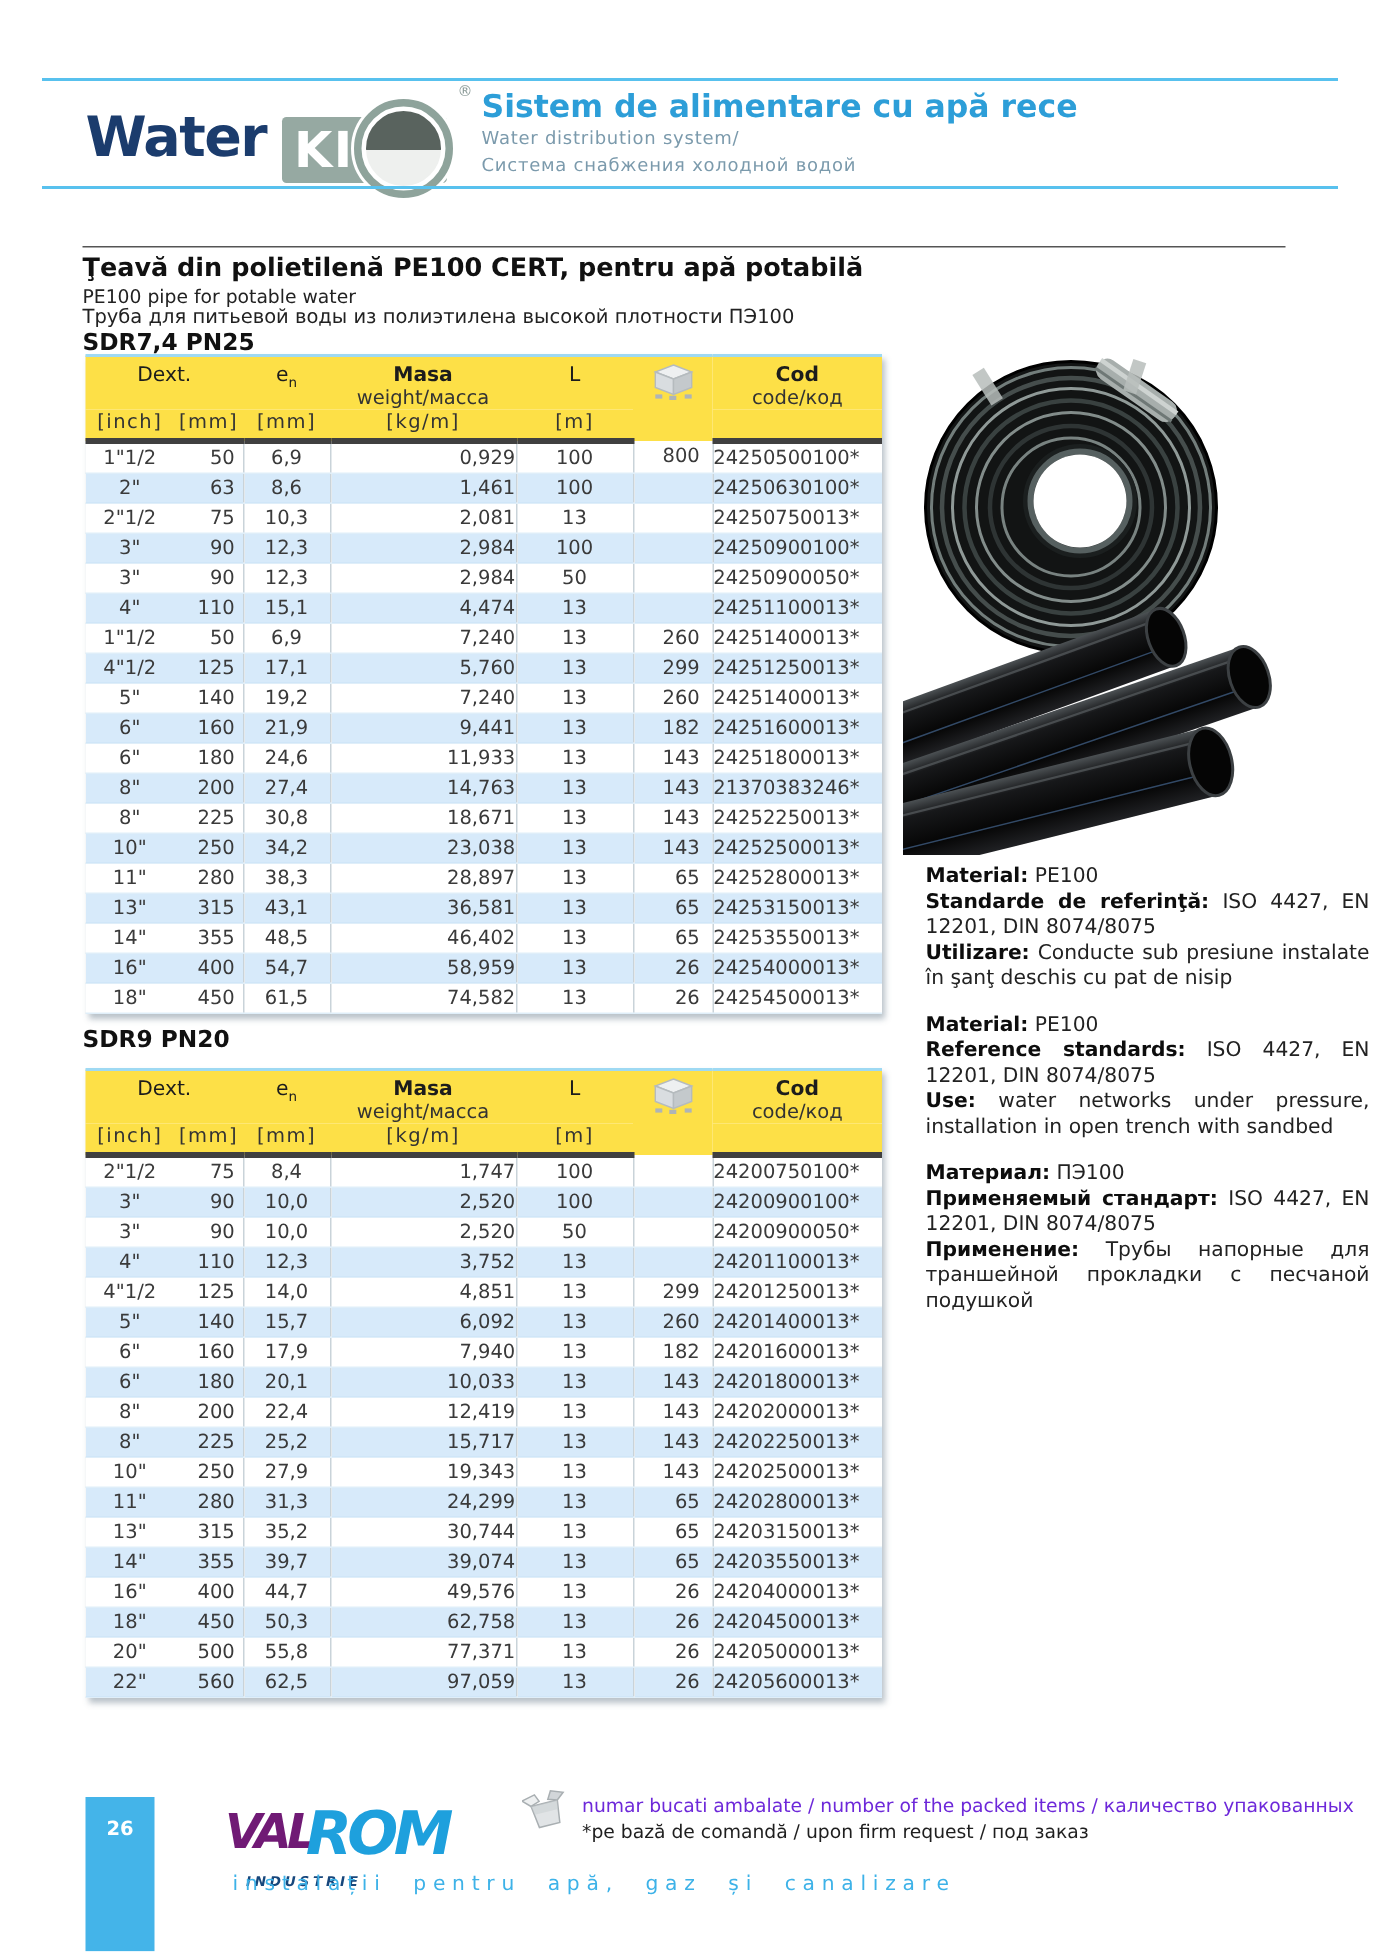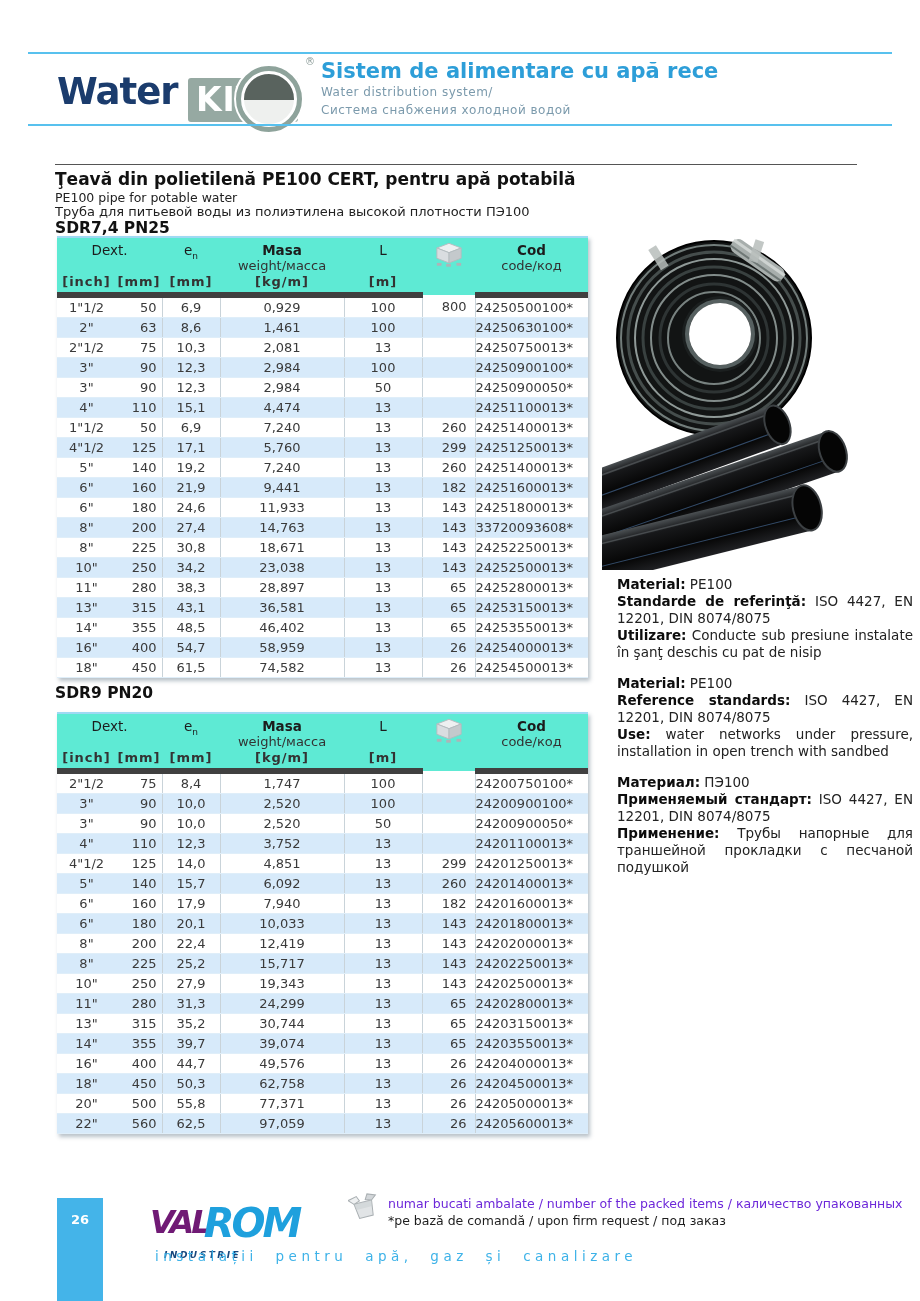--- a/index.html
+++ b/index.html
@@ -32,36 +32,36 @@
   .sdr1{position:absolute;left:55px;top:219px;font-size:15.5px;font-weight:bold;color:#111;}
   .sdr2{position:absolute;left:55px;top:684px;font-size:15.5px;font-weight:bold;color:#111;}
 
   
   table.ptable{position:absolute;left:57px;border-collapse:collapse;table-layout:fixed;width:531px;
         font-family:"DejaVu Sans","Liberation Sans",sans-serif;font-size:13px;color:#3a3a3a;
         box-shadow:2px 3px 4px rgba(100,120,135,.45);}
   .t1{top:236px;} .t2{top:712px;}
   col.c-inch{width:59px;} col.c-mm{width:46px;} col.c-en{width:58px;} col.c-masa{width:124px;}
   col.c-l{width:78px;} col.c-pk{width:53px;} col.c-cod{width:113px;}
-  .ptable thead th{background:#5eead4;font-weight:normal;text-align:center;vertical-align:top;
+  .ptable thead th{background:#fde047;font-weight:normal;text-align:center;vertical-align:top;
         padding:4px 0 0 0;border-top:2px solid #9ed9f3;}
-  .ptable thead tr.units th{border-top:none;border-bottom:6px solid #404040;padding:1px 0 3px 0;
-        letter-spacing:1px;color:#333;font-weight:bold;}
+  .ptable thead tr.units th{border-top:none;border-bottom:4px solid #404040;padding:1px 0 3px 0;
+        letter-spacing:1px;color:#333;}
   .hb{font-weight:bold;color:#1c1c1c;font-size:13.5px;}
   .hn{font-weight:normal;font-size:13px;color:#333;}
   .ptable thead sub{font-size:9px;}
   .ptable td{height:19px;padding:0;vertical-align:middle;border-bottom:1px solid rgba(185,218,242,.45);
         white-space:nowrap;overflow:hidden;}
   .ptable tbody tr:nth-child(even) td{background:#d7eafa;}
   .ptable td.c1,.ptable td.c2,.ptable td.c3,.ptable td.c4,.ptable td.c5,.ptable td.c6{}
   .ptable td.c2,.ptable td.c3,.ptable td.c4,.ptable td.c5,.ptable td.c6{border-left:1px solid #c9d3d9;}
   td.c0{text-align:center;}
   td.c1{text-align:right;padding-right:5px;}
   td.c2{text-align:center;}
-  td.c3{text-align:center;}
+  td.c3{text-align:right;}
   td.c4{text-align:center;}
   td.c5{text-align:right;padding-right:8px;}
   td.c6{text-align:right;padding-right:19px;}
 
   
   .product-image{position:absolute;left:602px;top:238px;width:315px;height:332px;}
   .info{position:absolute;left:617px;top:576px;width:296px;font-size:13.5px;line-height:17px;
         color:#222;}
   .iblock{margin-bottom:14px;}
   .iline{text-align:justify;}
@@ -244,21 +244,21 @@
           <td class="c5">143</td>
           <td class="c6">24251800013*</td>
         </tr>
         <tr>
           <td class="c0">8"</td>
           <td class="c1">200</td>
           <td class="c2">27,4</td>
           <td class="c3">14,763</td>
           <td class="c4">13</td>
           <td class="c5">143</td>
-          <td class="c6">33720093608*</td>
+          <td class="c6">21370383246*</td>
         </tr>
         <tr>
           <td class="c0">8"</td>
           <td class="c1">225</td>
           <td class="c2">30,8</td>
           <td class="c3">18,671</td>
           <td class="c4">13</td>
           <td class="c5">143</td>
           <td class="c6">24252250013*</td>
         </tr>

